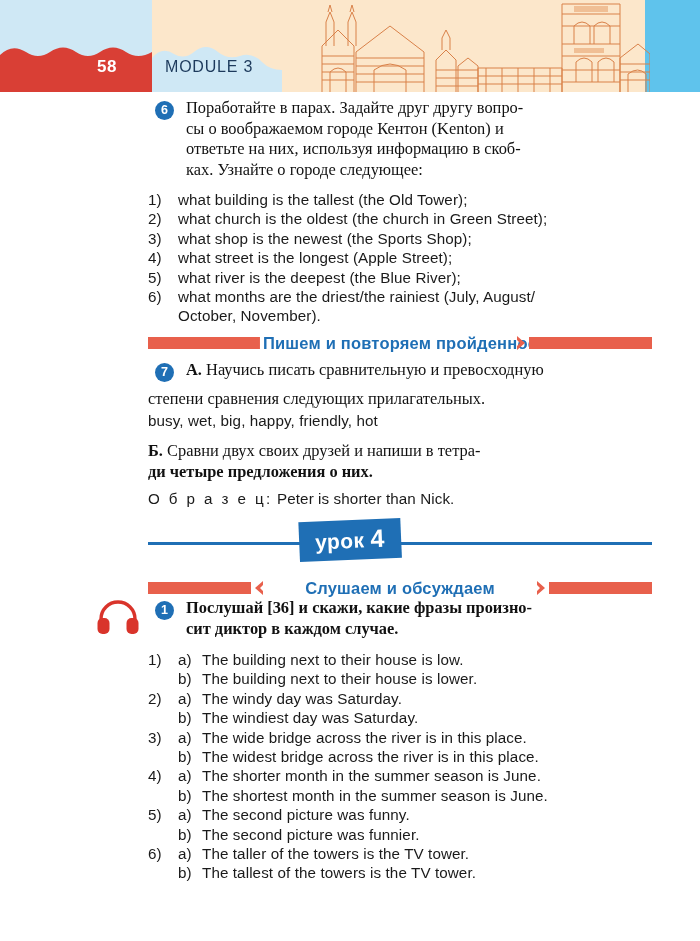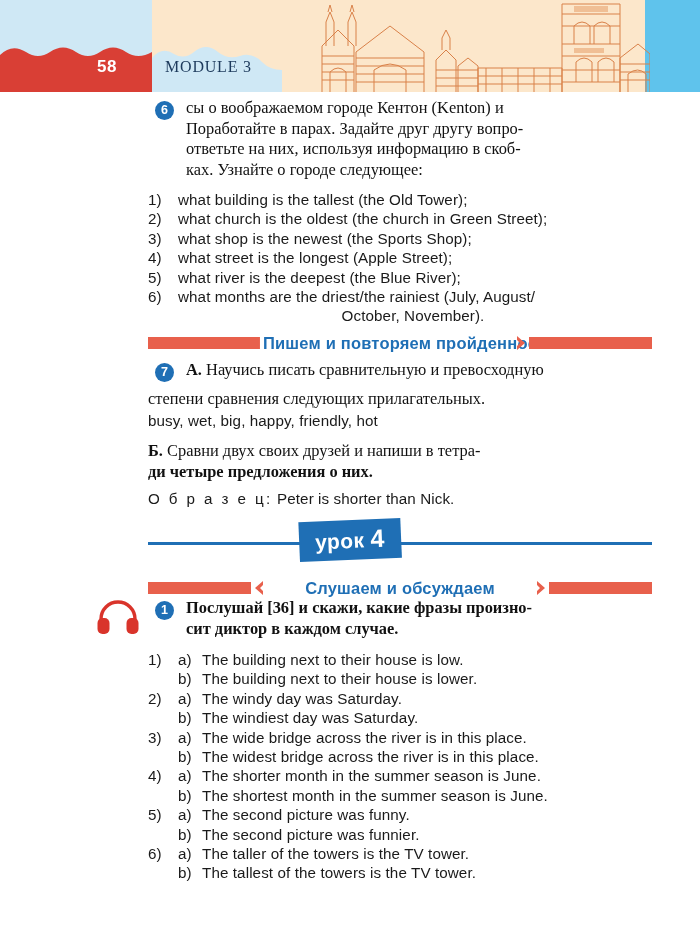--- a/index.html
+++ b/index.html
@@ -61,21 +61,20 @@
     font-size: 17px;
     font-weight: bold;
     letter-spacing: 0.5px;
   }
   .module-label {
     position: absolute;
     top: 58px; left: 165px;
     color: #1d3a5c;
     font-size: 16px;
     letter-spacing: 0.8px;
-    font-family: Liberation Serif, serif;
   }
   .skyline {
     position: absolute;
     top: 0; left: 290px;
     width: 360px; height: 92px;
   }
 
   
   .content {
     position: absolute;
@@ -131,21 +130,21 @@
     position: absolute;
     left: 148px;
     width: 500px;
   }
   .qrow { display: flex; align-items: flex-start; }
   .qnum {
     width: 30px;
     flex: 0 0 30px;
   }
   .qtext { flex: 1; }
-  .qtext .cont { display: block; text-align: center; }
+  .qtext .cont { display: block; }
 
   
   .section-banner {
     position: absolute;
     left: 148px;
     width: 504px;
     height: 18px;
   }
   .sb-title {
     position: absolute;
@@ -282,22 +281,22 @@
       <rect x="284" y="48" width="30" height="5"></rect>
     </g>
   </svg>
 </div>
 
 <div class="content">
 
   <div id="ex6" class="ex-block">
     <div class="badge">6</div>
     <div class="body ru">
+      <div>Поработайте в парах. Задайте друг другу вопро-</div>
       <div>сы о воображаемом городе Кентон (Kenton) и</div>
-      <div>Поработайте в парах. Задайте друг другу вопро-</div>
       <div>ответьте на них, используя информацию в скоб-</div>
       <div>ках. Узнайте о городе следующее:</div>
     </div>
   </div>
 
   <div class="qlist en" id="ex6-list" style="top:98px;">
     <div class="qrow">
       <span class="qnum">1)</span>
       <span class="qtext">what building is the tallest (the Old Tower);</span>
     </div>

